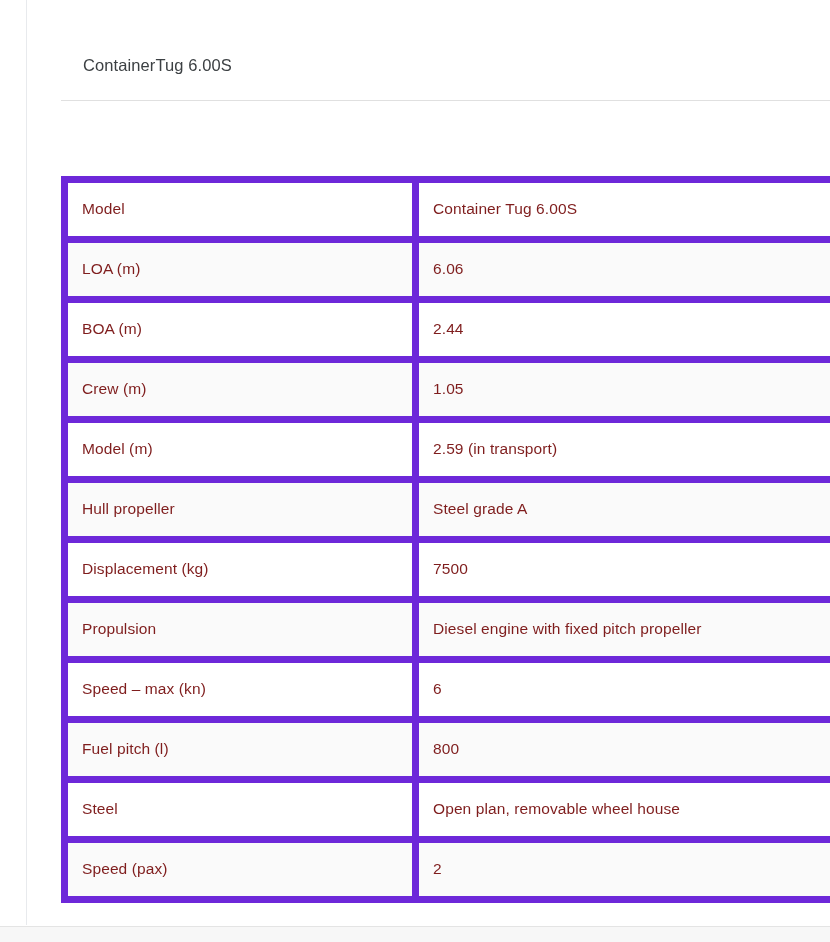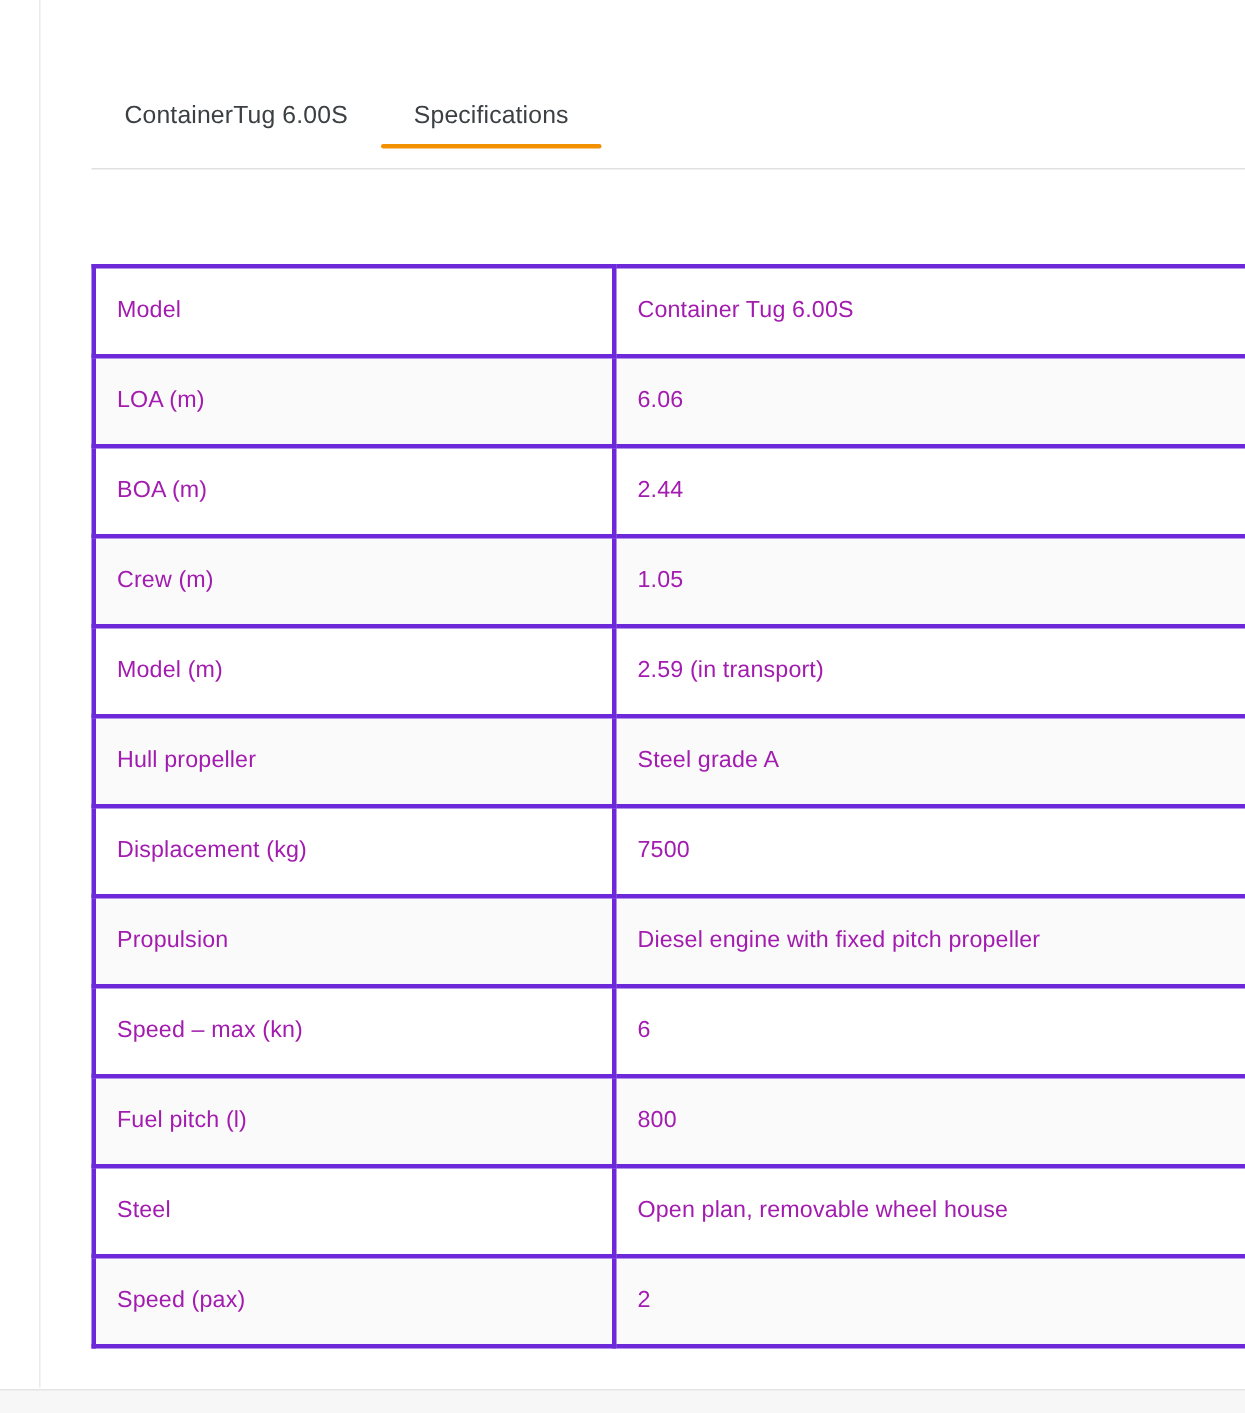--- a/index.html
+++ b/index.html
@@ -30,21 +30,21 @@
     position: absolute;
     left: 0;
     top: 0;
     width: 830px;
   }
 
   
   .tabs {
     position: absolute;
     left: 61px;
-    top: 42px;
+    top: 30px;
     width: 769px;
     height: 70px;
     border-bottom: 1px solid #e0e0e0;
     display: flex;
     align-items: flex-start;
   }
   .tab {
     position: relative;
     padding: 14px 22px 0 22px;
     height: 56px;
@@ -78,24 +78,24 @@
     top: 176px;
     width: 790px;
     border-collapse: collapse;
     table-layout: fixed;
     font-size: 15.5px;
   }
   .spec-table tr {
     height: 60px;
   }
   .spec-table td {
-    border: 3px solid #6d28d9;
+    border: 7px solid #6d28d9;
     padding: 0 0 0 14px;
     vertical-align: middle;
-    color: #a21caf;
+    color: #7f1d1d;
     letter-spacing: 0.1px;
     line-height: 1.3;
   }
   .spec-table td.key {
     width: 330px;
   }
   .spec-table tr:nth-child(even) td {
     background: #fafafa;
   }
   .spec-table tr:nth-child(odd) td {
@@ -116,24 +116,20 @@
 </head>
 <body>
 
 <div class="left-gutter"></div>
 
 <div class="page">
 
   <div class="tabs">
     <button class="tab">
       <span>ContainerTug 6.00S</span>
-    </button>
-    <button class="tab active">
-      <span>Specifications</span>
-      <span class="underline" style="background: rgb(242, 144, 0);"></span>
     </button>
   </div>
 
   <table class="spec-table">
     <tbody>
       <tr>
         <td class="key">Model</td>
         <td class="val">Container Tug 6.00S</td>
       </tr>
       <tr>

